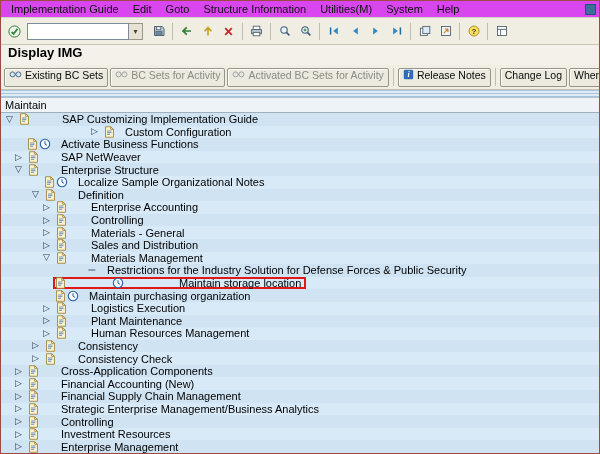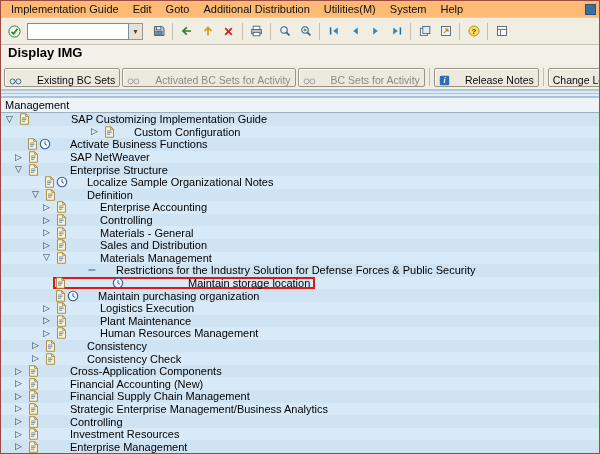--- a/index.html
+++ b/index.html
@@ -1,41 +1,41 @@
 <!DOCTYPE html>
 <html><head>
 <meta charset="utf-8">
 <style>
   html,body{margin:0;padding:0;width:600px;height:454px;font-family:"Liberation Sans",sans-serif;background:#fff;}
   *{box-sizing:border-box;}
   .window{width:600px;height:454px;border:1px solid #9c4a44;background:#f3f1e9;display:flex;flex-direction:column;overflow:hidden;}
 
   
-  .menubar{height:17px;flex:none;display:flex;align-items:center;background:#fdba74;border-bottom:1px solid #d6d2c4;padding:0 3px;}
+  .menubar{height:17px;flex:none;display:flex;align-items:center;background:#d946ef;border-bottom:1px solid #d6d2c4;padding:0 3px;}
   .menu-items{display:flex;align-items:center;}
   .menu-item{font-size:11px;line-height:15px;padding:0 7px;color:#101010;white-space:nowrap;cursor:default;}
   .menu-corner{margin-left:auto;width:11px;height:11px;background:#3e6e9e;border:1px solid #23527c;}
 
   
   .toolbar{height:27px;flex:none;display:flex;align-items:center;background:#f0ede3;border-bottom:1px solid #c9c5b6;padding:0 3px;}
   .tb-items{display:flex;align-items:center;}
   .tb-btn{width:21px;height:21px;display:inline-flex;align-items:center;justify-content:center;border:1px solid transparent;border-radius:2px;}
   .tb-sep{width:1px;height:17px;background:#c2beae;margin:0 3px;display:inline-block;}
   .cmd-field{display:inline-flex;align-items:center;margin:0 5px 0 2px;}
   .cmd-input{width:102px;height:17px;border:1px solid #7d8c99;background:#fff;font-size:11px;padding:0 3px;font-family:"Liberation Sans",sans-serif;}
   .cmd-drop{width:14px;height:17px;display:inline-flex;align-items:center;justify-content:center;background:#e6e2d6;border:1px solid #9a968a;border-left:none;font-size:8px;color:#444;}
 
   
   .titlebar{height:20px;flex:none;display:flex;background:#f3f1e9;padding:0 7px;}
   .title{font-size:13px;font-weight:bold;color:#000;}
 
   
   .appbar{height:25px;flex:none;display:flex;align-items:center;background:#f0ede3;border-bottom:1px solid #c9c5b6;padding:0 3px;gap:2px;white-space:nowrap;overflow:hidden;}
   .ab-items{display:flex;align-items:center;gap:2px;}
-  .app-btn{display:inline-flex;align-items:flex-end;gap:15px;height:19px;padding:0 4px;font-size:10.5px;font-family:"Liberation Sans",sans-serif;
+  .app-btn{display:inline-flex;align-items:flex-start;gap:3px;height:19px;padding:0 4px;font-size:10.5px;font-family:"Liberation Sans",sans-serif;
            background:#eceadf;border:1px solid #98948a;border-radius:2px;box-shadow:inset 1px 1px 0 #fdfcf8;color:#0a0a0a;white-space:nowrap;cursor:default;}
   .app-btn.disabled{color:#8b8b85;}
   .app-sep{width:1px;height:18px;background:#c2beae;margin:0 2px;display:inline-block;}
   .icn{display:inline-flex;align-items:center;justify-content:center;}
   .icn-dis svg{filter:grayscale(1) opacity(.55);}
 
   
   .strip{height:8px;flex:none;background:repeating-linear-gradient(to bottom,#a9c4da 0 1px,#ddecf6 1px 3px);border-bottom:1px solid #b3c3cf;}
 
   
@@ -43,33 +43,33 @@
 
   
   .tree{flex:1;display:flex;flex-direction:column;background:#cfe3f3;overflow:hidden;}
   .tree-row{flex:1 1 0;display:flex;align-items:center;font-size:11px;white-space:nowrap;background:#cfe3f3;min-height:0;}
   .tree-row:nth-child(even){background:#d8eaf8;}
   .row-content{display:inline-flex;align-items:center;height:100%;border:2px solid transparent;padding-right:3px;}
   .row-content.hl{border-color:#e01818;gap:45px;}
   .exp{width:13px;flex:none;font-size:9px;color:#2a3a48;line-height:1;}
   .row-content .icn{margin-right:1px;flex:none;}
   .gap{display:inline-block;height:1px;flex:none;}
-  .tree-label{margin-left:18px;color:#000;}
+  .tree-label{margin-left:9px;color:#000;}
 </style>
 </head>
 <body>
 
 <div class="window">
 
   <div class="menubar">
     <span class="menu-items">
         <span class="menu-item">Implementation Guide</span>
         <span class="menu-item">Edit</span>
         <span class="menu-item">Goto</span>
-        <span class="menu-item">Additional Distribution</span>
+        <span class="menu-item">Structure Information</span>
         <span class="menu-item">Utilities(M)</span>
         <span class="menu-item">System</span>
         <span class="menu-item">Help</span>
       </span>
     <span class="menu-corner"></span>
   </div>
 
   <div class="toolbar">
     <span class="tb-items">
         <span class="tb-btn">
@@ -229,31 +229,31 @@
           <span>Existing BC Sets</span>
         </button>
         <button class="app-btn disabled">
           <span class="icn icn-dis">
             <svg width="13" height="10" viewBox="0 0 13 10">
               <circle cx="3.6" cy="5.4" r="2.5" fill="#d7e6f2" stroke="#3f5f7f" stroke-width="0.9"></circle>
               <circle cx="9.4" cy="5.4" r="2.5" fill="#d7e6f2" stroke="#3f5f7f" stroke-width="0.9"></circle>
               <path d="M6.1 5.4h0.8" stroke="#3f5f7f" stroke-width="0.9"></path>
             </svg>
           </span>
-          <span>Activated BC Sets for Activity</span>
+          <span>BC Sets for Activity</span>
         </button>
         <button class="app-btn disabled">
           <span class="icn icn-dis">
             <svg width="13" height="10" viewBox="0 0 13 10">
               <circle cx="3.6" cy="5.4" r="2.5" fill="#d7e6f2" stroke="#3f5f7f" stroke-width="0.9"></circle>
               <circle cx="9.4" cy="5.4" r="2.5" fill="#d7e6f2" stroke="#3f5f7f" stroke-width="0.9"></circle>
               <path d="M6.1 5.4h0.8" stroke="#3f5f7f" stroke-width="0.9"></path>
             </svg>
           </span>
-          <span>BC Sets for Activity</span>
+          <span>Activated BC Sets for Activity</span>
         </button>
         <span class="app-sep"></span>
         <button class="app-btn">
           <span class="icn">
             <svg width="11" height="11" viewBox="0 0 11 11">
               <rect x="0.8" y="0.8" width="9.4" height="9.4" rx="1.2" fill="#2f6eb4"></rect>
               <text x="5.5" y="8.4" font-size="8" font-weight="bold" font-style="italic" text-anchor="middle" fill="#fff" font-family="serif">i</text>
             </svg>
           </span>
           <span>Release Notes</span>
@@ -264,21 +264,21 @@
         </button>
         <button class="app-btn">
           <span>Where Else Used</span>
         </button>
       </span>
   </div>
 
   <div class="strip"></div>
 
   <div class="structure-row">
-    <span>Management</span>
+    <span>Maintain</span>
   </div>
 
   <div class="tree">
       <div class="tree-row">
         <span class="row-content" style="margin-left: 3px;">
           <span class="exp">▽</span>
           <span class="icn">
             <svg width="11" height="12" viewBox="0 0 11 13">
               <path d="M1.2 0.8h5.6L9.8 3.6V12.2H1.2z" fill="#fdf3cf" stroke="#9b7d2f" stroke-width="0.9"></path>
               <path d="M6.8 0.8v2.8h3" fill="none" stroke="#9b7d2f" stroke-width="0.9"></path>

